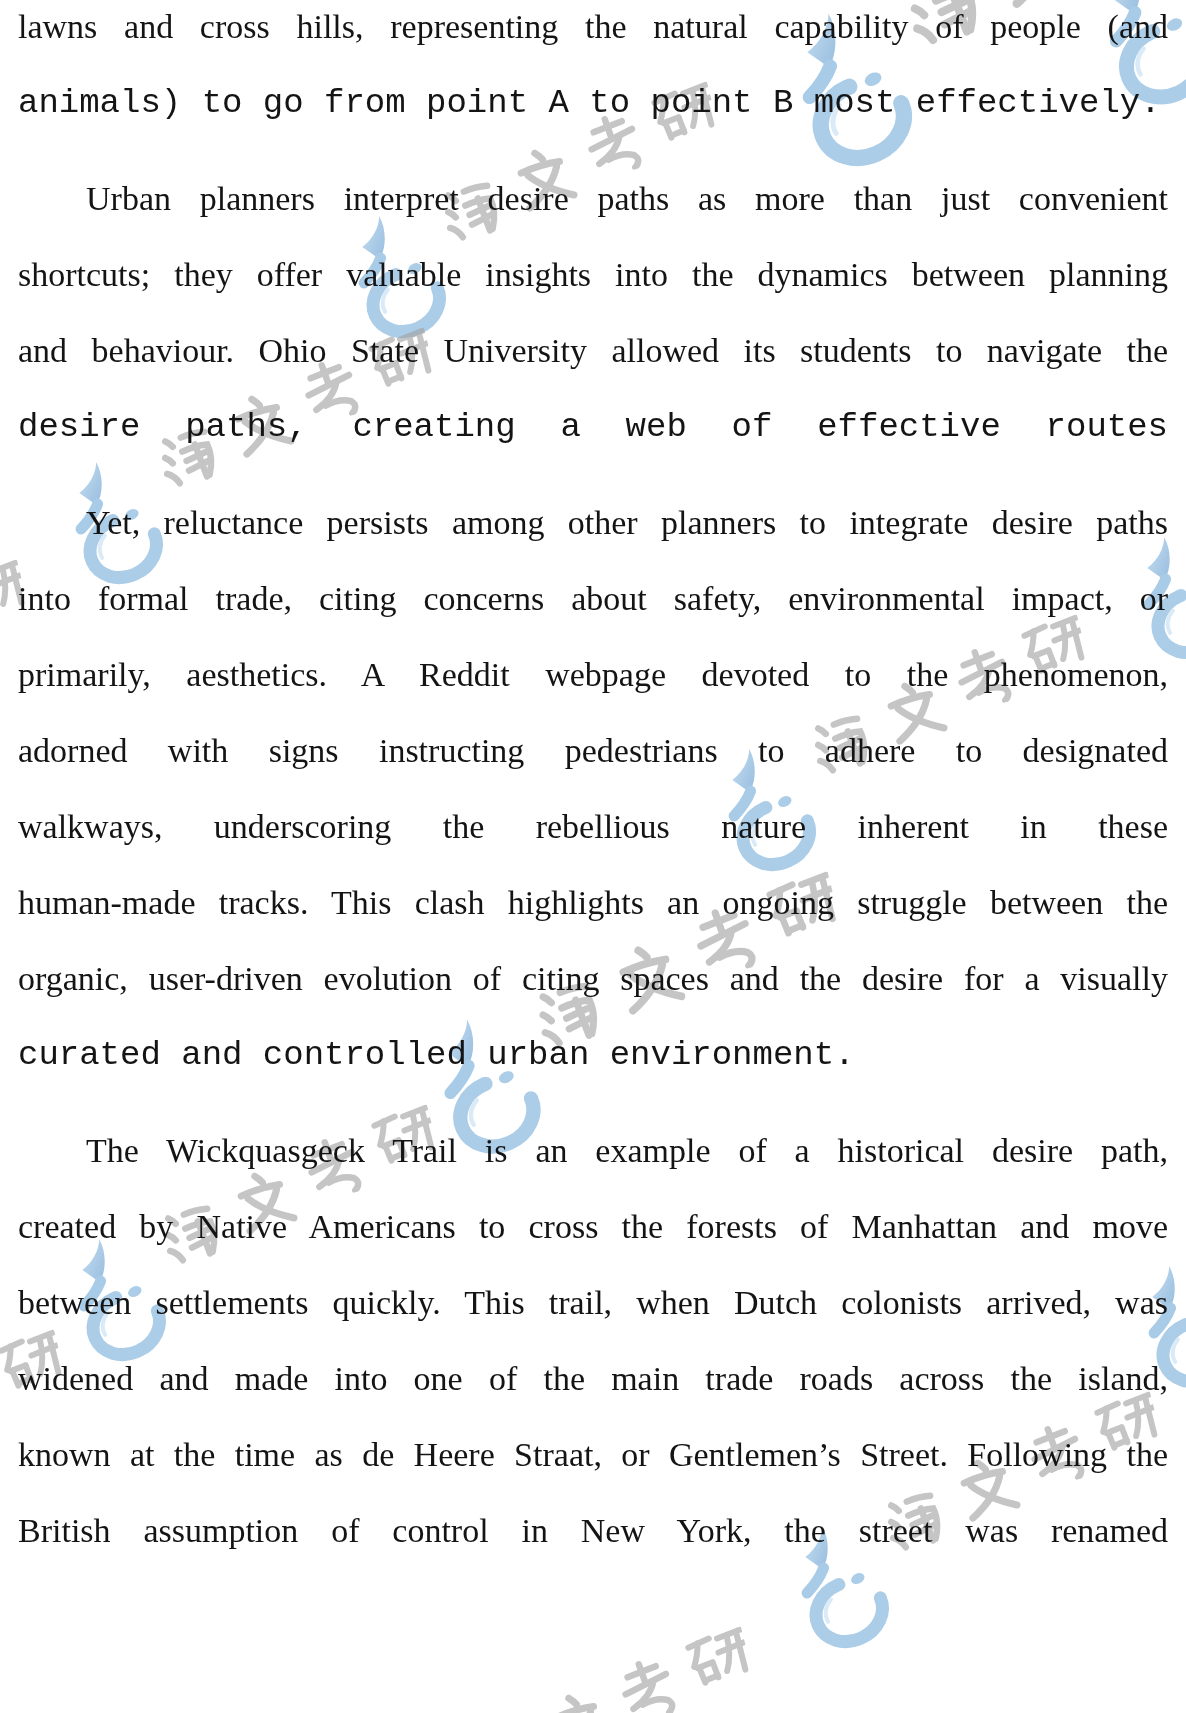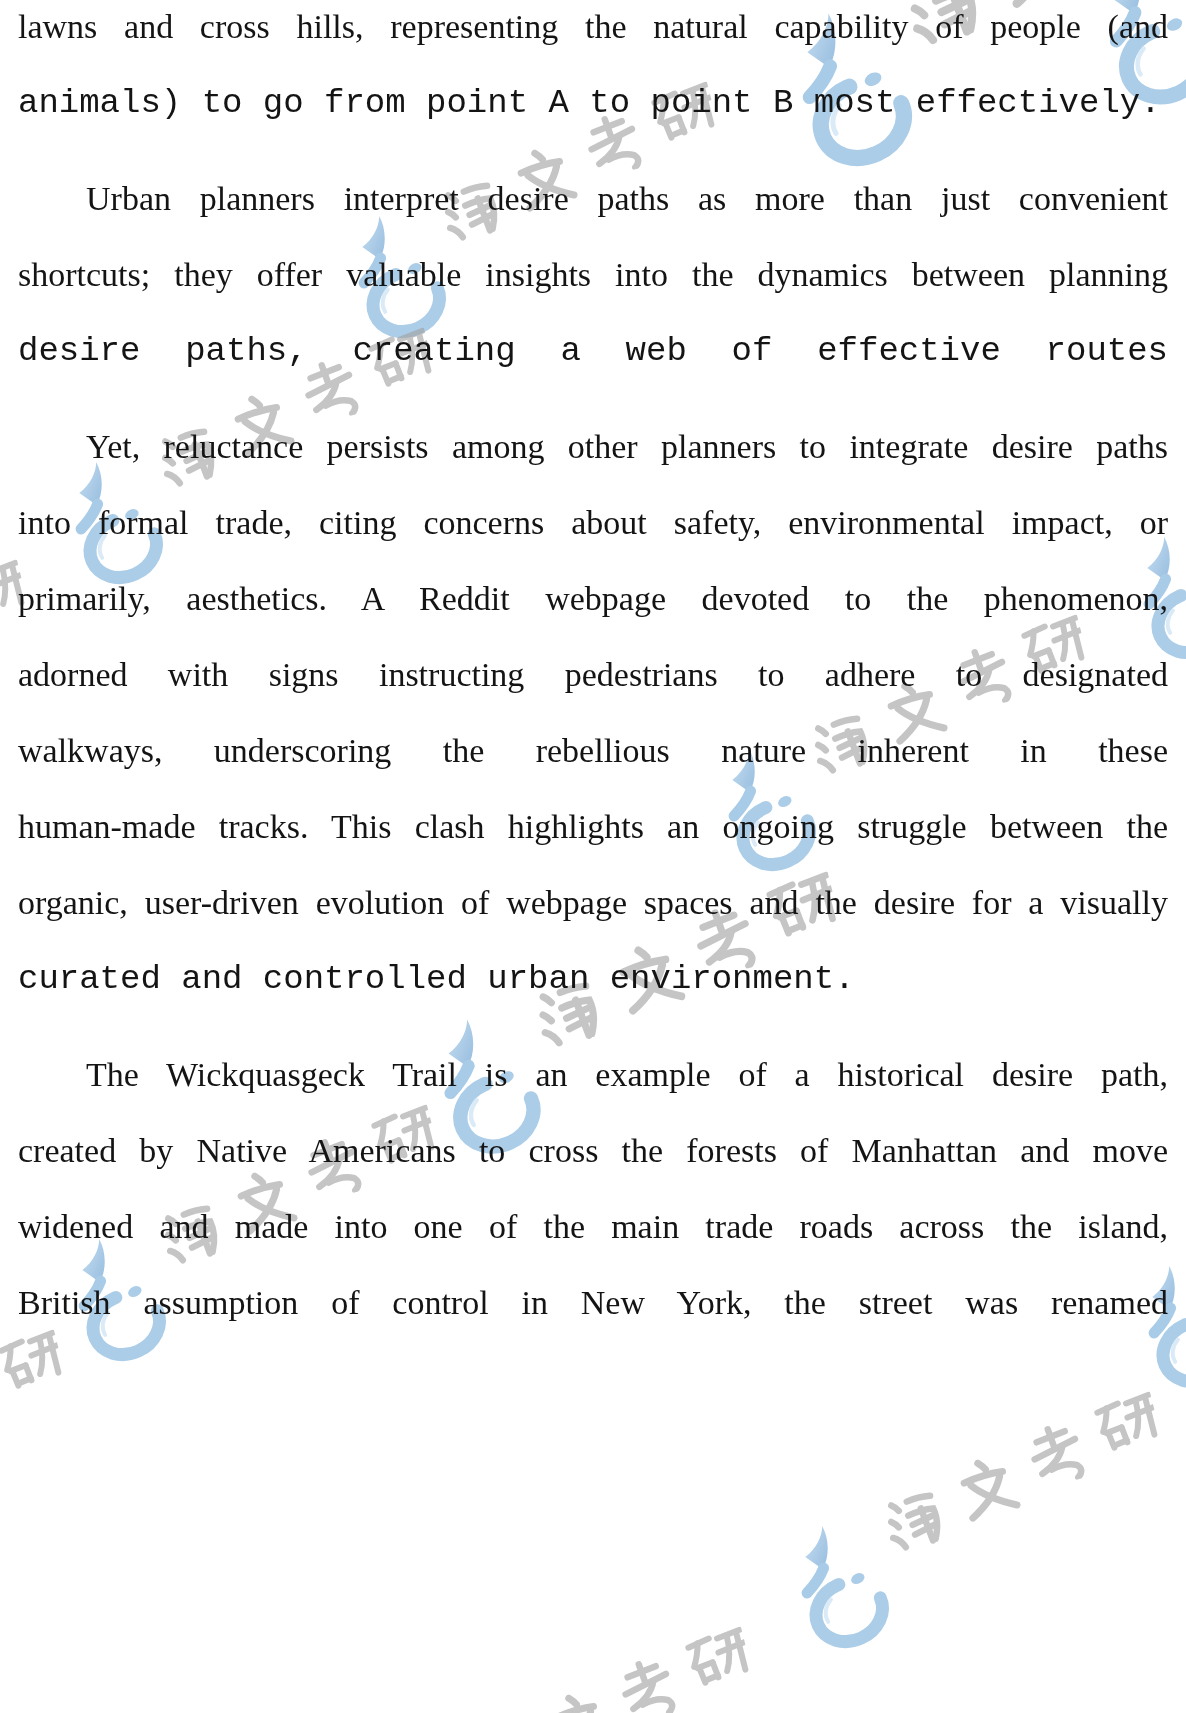--- a/index.html
+++ b/index.html
@@ -259,31 +259,34 @@
 </div>
 
 <div class="doc">
   <div class="para">
     <div class="line">lawns and cross hills, representing the natural capability of people (and</div>
     <div class="line short">animals) to go from point A to point B most effectively.</div>
   </div>
   <div class="para ind">
     <div class="line">Urban planners interpret desire paths as more than just convenient</div>
     <div class="line">shortcuts; they offer valuable insights into the dynamics between planning</div>
+    <div class="line">and behaviour. Ohio State University allowed its students to navigate the</div>
     <div class="line short">desire paths, creating a web of effective routes students had established.</div>
   </div>
   <div class="para ind">
     <div class="line">Yet, reluctance persists among other planners to integrate desire paths</div>
     <div class="line">into formal trade, citing concerns about safety, environmental impact, or</div>
     <div class="line">primarily, aesthetics. A Reddit webpage devoted to the phenomenon,</div>
     <div class="line">adorned with signs instructing pedestrians to adhere to designated</div>
     <div class="line">walkways, underscoring the rebellious nature inherent in these</div>
     <div class="line">human-made tracks. This clash highlights an ongoing struggle between the</div>
-    <div class="line">organic, user-driven evolution of webpage spaces and the desire for a visually</div>
+    <div class="line">organic, user-driven evolution of citing spaces and the desire for a visually</div>
     <div class="line short">curated and controlled urban environment.</div>
   </div>
   <div class="para ind">
     <div class="line">The Wickquasgeck Trail is an example of a historical desire path,</div>
     <div class="line">created by Native Americans to cross the forests of Manhattan and move</div>
+    <div class="line">between settlements quickly. This trail, when Dutch colonists arrived, was</div>
     <div class="line">widened and made into one of the main trade roads across the island,</div>
+    <div class="line">known at the time as de Heere Straat, or Gentlemen’s Street. Following the</div>
     <div class="line">British assumption of control in New York, the street was renamed</div>
   </div>
 </div>
 
 </body></html>

